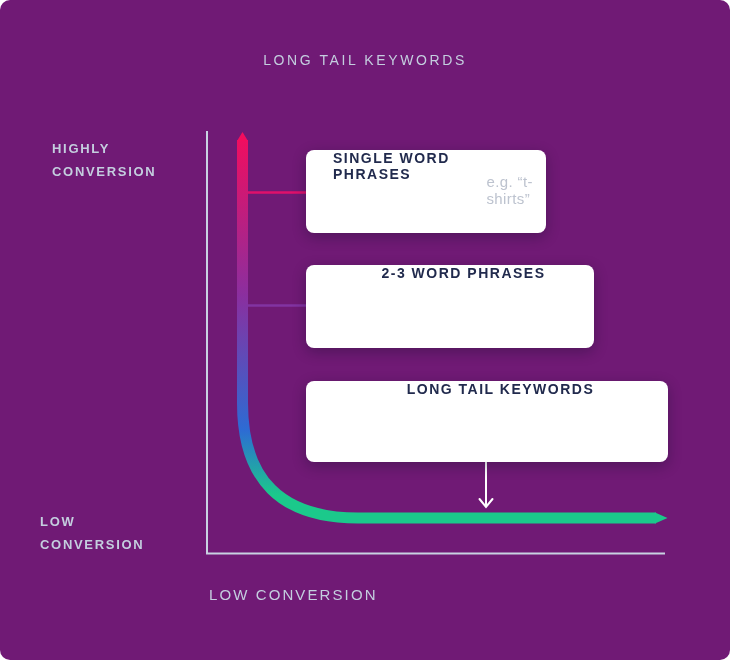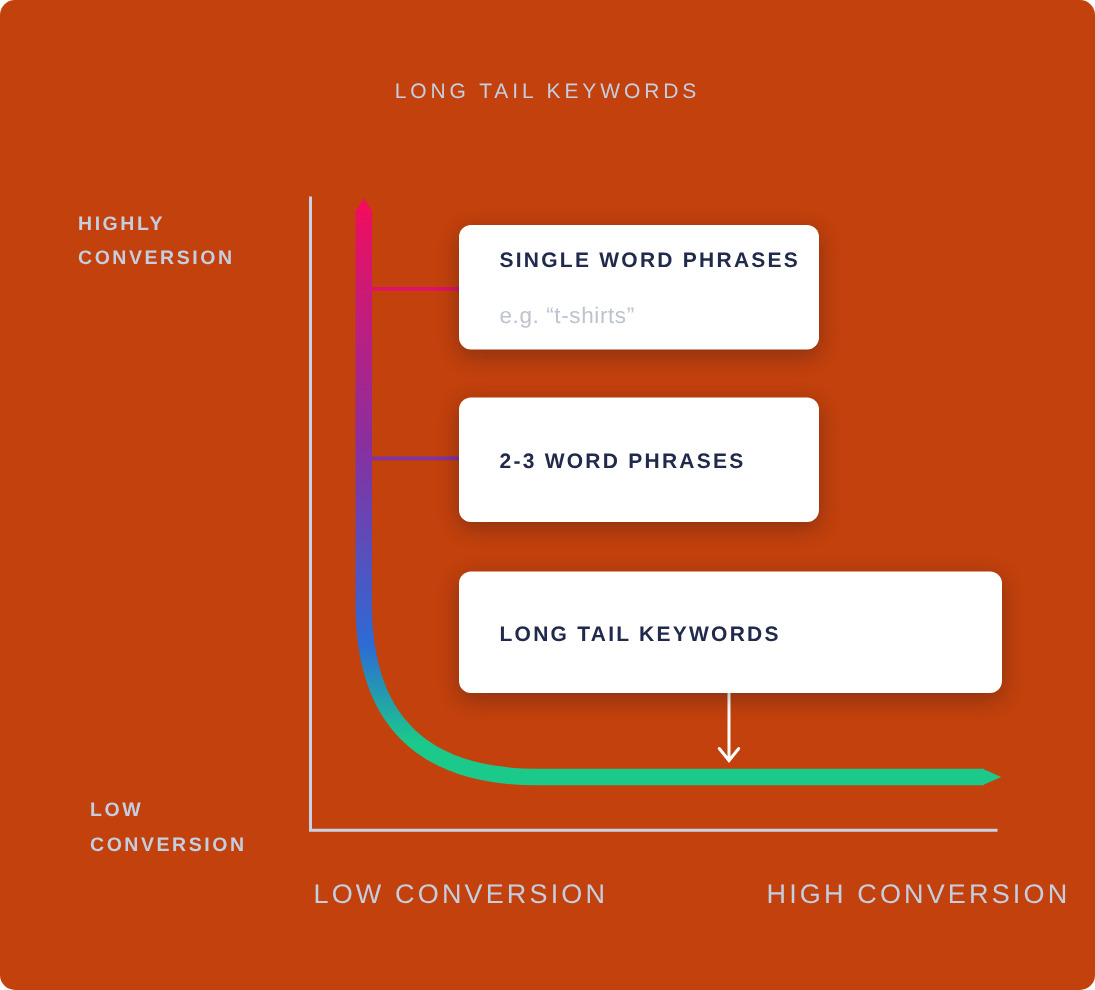--- a/index.html
+++ b/index.html
@@ -2,75 +2,74 @@
 <html><head>
 <meta charset="utf-8">
 <style>
   html,body{margin:0;padding:0;background:#FFFFFF;}
   body{
     width:730px;height:660px;position:relative;overflow:hidden;
     font-family:"Liberation Sans", sans-serif;
   }
   .card{
     position:absolute;left:0;top:0;width:730px;height:660px;
-    background:#c2410c;border-radius:10px;
+    background:#701a75;border-radius:10px;
   }
   .chart-title{
     position:absolute;left:0;top:52px;width:730px;
     text-align:center;color:#C4CEDF;font-size:14px;font-weight:500;
     letter-spacing:2.6px;
   }
   .side-label{
     position:absolute;color:#C4CEDF;font-size:13px;font-weight:700;
     letter-spacing:1.7px;line-height:23px;
   }
   .side-label.top-left{left:52px;top:137px;}
-  .side-label.bottom-left{left:60px;top:510px;margin-top:18px;}
+  .side-label.bottom-left{left:40px;top:510px;}
   .x-label{
-    position:absolute;top:586px;color:#C4CEDF;font-size:18px;
+    position:absolute;top:586px;color:#C4CEDF;font-size:15px;
     font-weight:500;letter-spacing:2.1px;
   }
   .x-label.left{left:209px;}
   .x-label.right{left:511px;}
   .layer-svg{position:absolute;left:0;top:0;z-index:1;}
   .callout{
     position:absolute;background:#FFFFFF;border-radius:8px;z-index:2;
-    display:flex;flex-direction:column;justify-content:center;
+    display:flex;flex-direction:row;justify-content:center;
     padding-left:27px;box-sizing:border-box;gap:21px;
     box-shadow:0 4px 14px rgba(8,14,34,0.30);
   }
   .callout-1{left:306px;top:150px;width:240px;height:83px;}
-  .callout-2{left:306px;top:265px;width:240px;height:83px;}
+  .callout-2{left:306px;top:265px;width:288px;height:83px;}
   .callout-3{left:306px;top:381px;width:362px;height:81px;}
   .callout .c-title{
     color:#212A4D;font-size:14px;font-weight:700;letter-spacing:1.5px;
   }
   .callout .c-example{
-    color:#BDC3CF;font-size:15px;font-weight:400;letter-spacing:0.4px;
+    color:#BDC3CF;font-size:15px;font-weight:400;letter-spacing:0.4px;margin-top:23px;
   }
 </style>
 </head>
 <body>
 
 <div class="card">
 
   <div class="chart-title">LONG TAIL KEYWORDS</div>
 
   <div class="side-label top-left">
     <div>HIGHLY</div>
     <div>CONVERSION</div>
   </div>
 
   <div class="side-label bottom-left">
     <div>LOW</div>
     <div>CONVERSION</div>
   </div>
 
   <div class="x-label left">LOW CONVERSION</div>
-  <div class="x-label right">HIGH CONVERSION</div>
 
   <svg class="layer-svg" width="730" height="660" viewBox="0 0 730 660">
     <defs>
       <linearGradient id="curveGrad" gradientUnits="userSpaceOnUse" x1="0" y1="135" x2="0" y2="518">
         <stop offset="0" stop-color="#F20D5E"></stop>
         <stop offset="0.42" stop-color="#8A2F9F"></stop>
         <stop offset="0.77" stop-color="#2D6BD4"></stop>
         <stop offset="0.94" stop-color="#1BC98B"></stop>
       </linearGradient>
     </defs>

